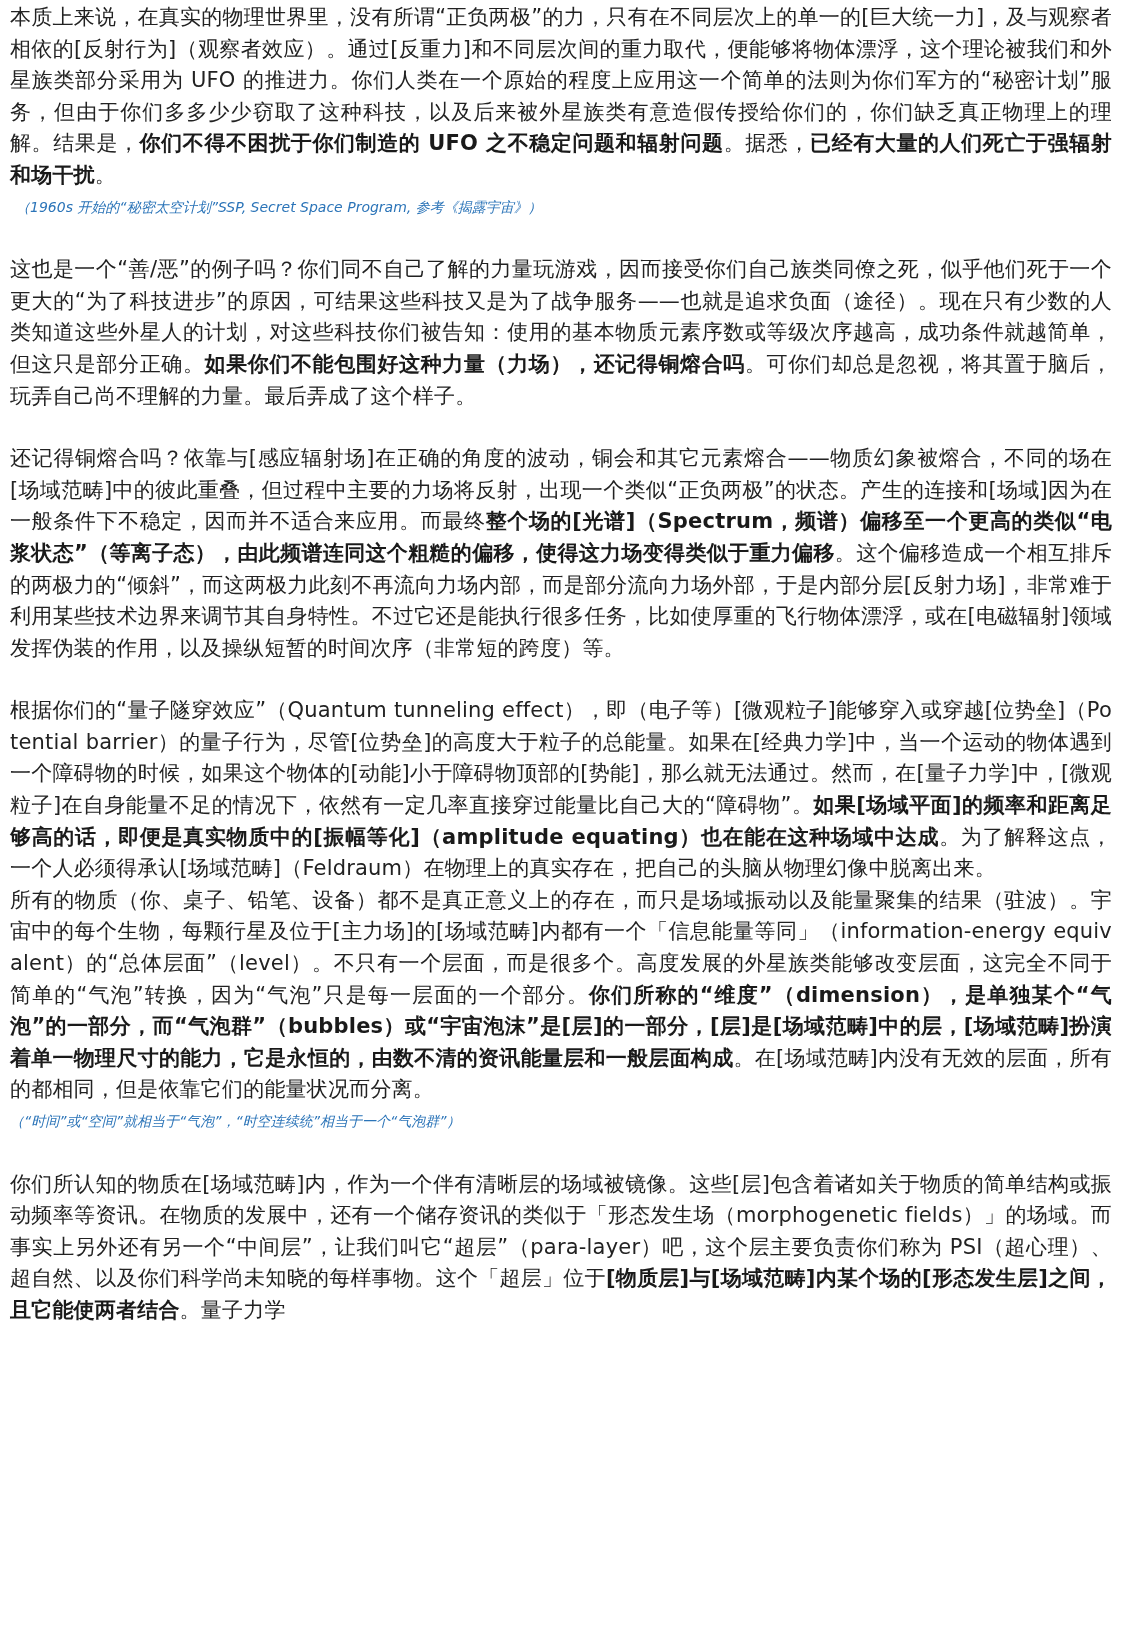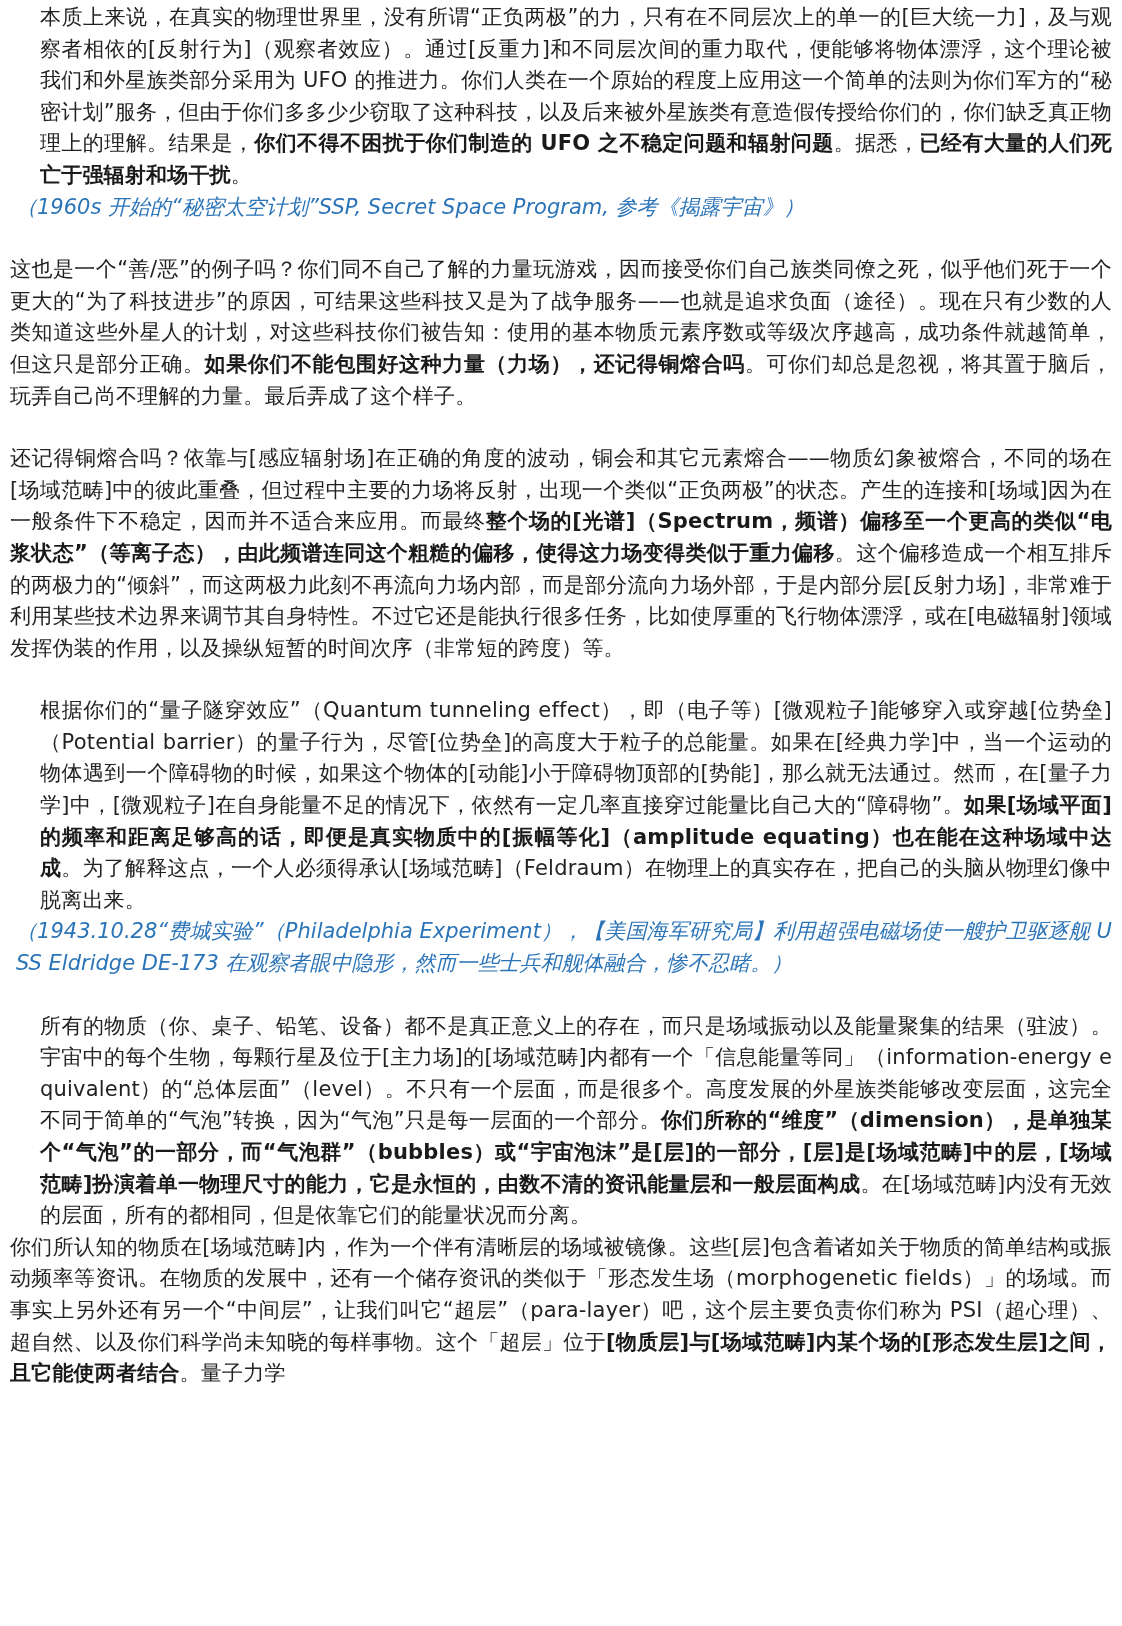--- a/index.html
+++ b/index.html
@@ -22,25 +22,24 @@
     .para {
       margin: 0 0 31px 0;
       font-size: 21px;
       line-height: 31.6px;
       text-align: justify;
       letter-spacing: 0.2px;
       word-break: break-all;
     }
     .para.tight {
       margin-bottom: 0;
-      margin-left: 30px;
     }
     .note {
       margin: 0 0 31px 0;
-      font-size: 21px;
+      font-size: 14px;
       line-height: 31.6px;
       color: #2b74b8;
       font-style: italic;
       text-align: justify;
       word-break: break-all;
       padding-left: 6px;
     }
     .note.flush {
       padding-left: 0;
     }
@@ -55,19 +54,19 @@
 <div class="page">
 
   <p class="para tight"><span>本质上来说，在真实的物理世界里，没有所谓“正负两极”的力，只有在不同层次上的单一的[巨大统一力]，及与观察者相依的[反射行为]（观察者效应）。通过[反重力]和不同层次间的重力取代，便能够将物体漂浮，这个理论被我们和外星族类部分采用为 UFO 的推进力。你们人类在一个原始的程度上应用这一个简单的法则为你们军方的“秘密计划”服务，但由于你们多多少少窃取了这种科技，以及后来被外星族类有意造假传授给你们的，你们缺乏真正物理上的理解。结果是，</span><b>你们不得不困扰于你们制造的 UFO 之不稳定问题和辐射问题</b><span>。据悉，</span><b>已经有大量的人们死亡于强辐射和场干扰</b><span>。</span></p>
   <p class="note">（1960s 开始的“秘密太空计划”SSP, Secret Space Program, 参考《揭露宇宙》）</p>
 
   <p class="para"><span>这也是一个“善/恶”的例子吗？你们同不自己了解的力量玩游戏，因而接受你们自己族类同僚之死，似乎他们死于一个更大的“为了科技进步”的原因，可结果这些科技又是为了战争服务——也就是追求负面（途径）。现在只有少数的人类知道这些外星人的计划，对这些科技你们被告知：使用的基本物质元素序数或等级次序越高，成功条件就越简单，但这只是部分正确。</span><b>如果你们不能包围好这种力量（力场），还记得铜熔合吗</b><span>。可你们却总是忽视，将其置于脑后，玩弄自己尚不理解的力量。最后弄成了这个样子。</span></p>
 
   <p class="para"><span>还记得铜熔合吗？依靠与[感应辐射场]在正确的角度的波动，铜会和其它元素熔合——物质幻象被熔合，不同的场在[场域范畴]中的彼此重叠，但过程中主要的力场将反射，出现一个类似“正负两极”的状态。产生的连接和[场域]因为在一般条件下不稳定，因而并不适合来应用。而最终</span><b>整个场的[光谱]（Spectrum，频谱）偏移至一个更高的类似“电浆状态”（等离子态），由此频谱连同这个粗糙的偏移，使得这力场变得类似于重力偏移</b><span>。这个偏移造成一个相互排斥的两极力的“倾斜”，而这两极力此刻不再流向力场内部，而是部分流向力场外部，于是内部分层[反射力场]，非常难于利用某些技术边界来调节其自身特性。不过它还是能执行很多任务，比如使厚重的飞行物体漂浮，或在[电磁辐射]领域发挥伪装的作用，以及操纵短暂的时间次序（非常短的跨度）等。</span></p>
 
   <p class="para tight"><span>根据你们的“量子隧穿效应”（Quantum tunneling effect），即（电子等）[微观粒子]能够穿入或穿越[位势垒]（Potential barrier）的量子行为，尽管[位势垒]的高度大于粒子的总能量。如果在[经典力学]中，当一个运动的物体遇到一个障碍物的时候，如果这个物体的[动能]小于障碍物顶部的[势能]，那么就无法通过。然而，在[量子力学]中，[微观粒子]在自身能量不足的情况下，依然有一定几率直接穿过能量比自己大的“障碍物”。</span><b>如果[场域平面]的频率和距离足够高的话，即便是真实物质中的[振幅等化]（amplitude equating）也在能在这种场域中达成</b><span>。为了解释这点，一个人必须得承认[场域范畴]（Feldraum）在物理上的真实存在，把自己的头脑从物理幻像中脱离出来。</span></p>
-  <p class="note">（1943.10.28“费城实验”（Philadelphia Experiment），【美国海军研究局】利用超强电磁场使一艘护卫驱逐舰 USS Eldridge DE-173 在观察者眼中隐形，然而一些士兵和舰体融合，惨不忍睹。）</p>
 
   <p class="para tight"><span>所有的物质（你、桌子、铅笔、设备）都不是真正意义上的存在，而只是场域振动以及能量聚集的结果（驻波）。宇宙中的每个生物，每颗行星及位于[主力场]的[场域范畴]内都有一个「信息能量等同」（information-energy equivalent）的“总体层面”（level）。不只有一个层面，而是很多个。高度发展的外星族类能够改变层面，这完全不同于简单的“气泡”转换，因为“气泡”只是每一层面的一个部分。</span><b>你们所称的“维度”（dimension），是单独某个“气泡”的一部分，而“气泡群”（bubbles）或“宇宙泡沫”是[层]的一部分，[层]是[场域范畴]中的层，[场域范畴]扮演着单一物理尺寸的能力，它是永恒的，由数不清的资讯能量层和一般层面构成</b><span>。在[场域范畴]内没有无效的层面，所有的都相同，但是依靠它们的能量状况而分离。</span></p>
+  <p class="note flush">（“时间”或“空间”就相当于“气泡”，“时空连续统”相当于一个“气泡群”）</p>
 
   <p class="para"><span>你们所认知的物质在[场域范畴]内，作为一个伴有清晰层的场域被镜像。这些[层]包含着诸如关于物质的简单结构或振动频率等资讯。在物质的发展中，还有一个储存资讯的类似于「形态发生场（morphogenetic fields）」的场域。而事实上另外还有另一个“中间层”，让我们叫它“超层”（para-layer）吧，这个层主要负责你们称为 PSI（超心理）、超自然、以及你们科学尚未知晓的每样事物。这个「超层」位于</span><b>[物质层]与[场域范畴]内某个场的[形态发生层]之间，且它能使两者结合</b><span>。量子力学</span></p>
 
 </div>
 
 </body></html>

